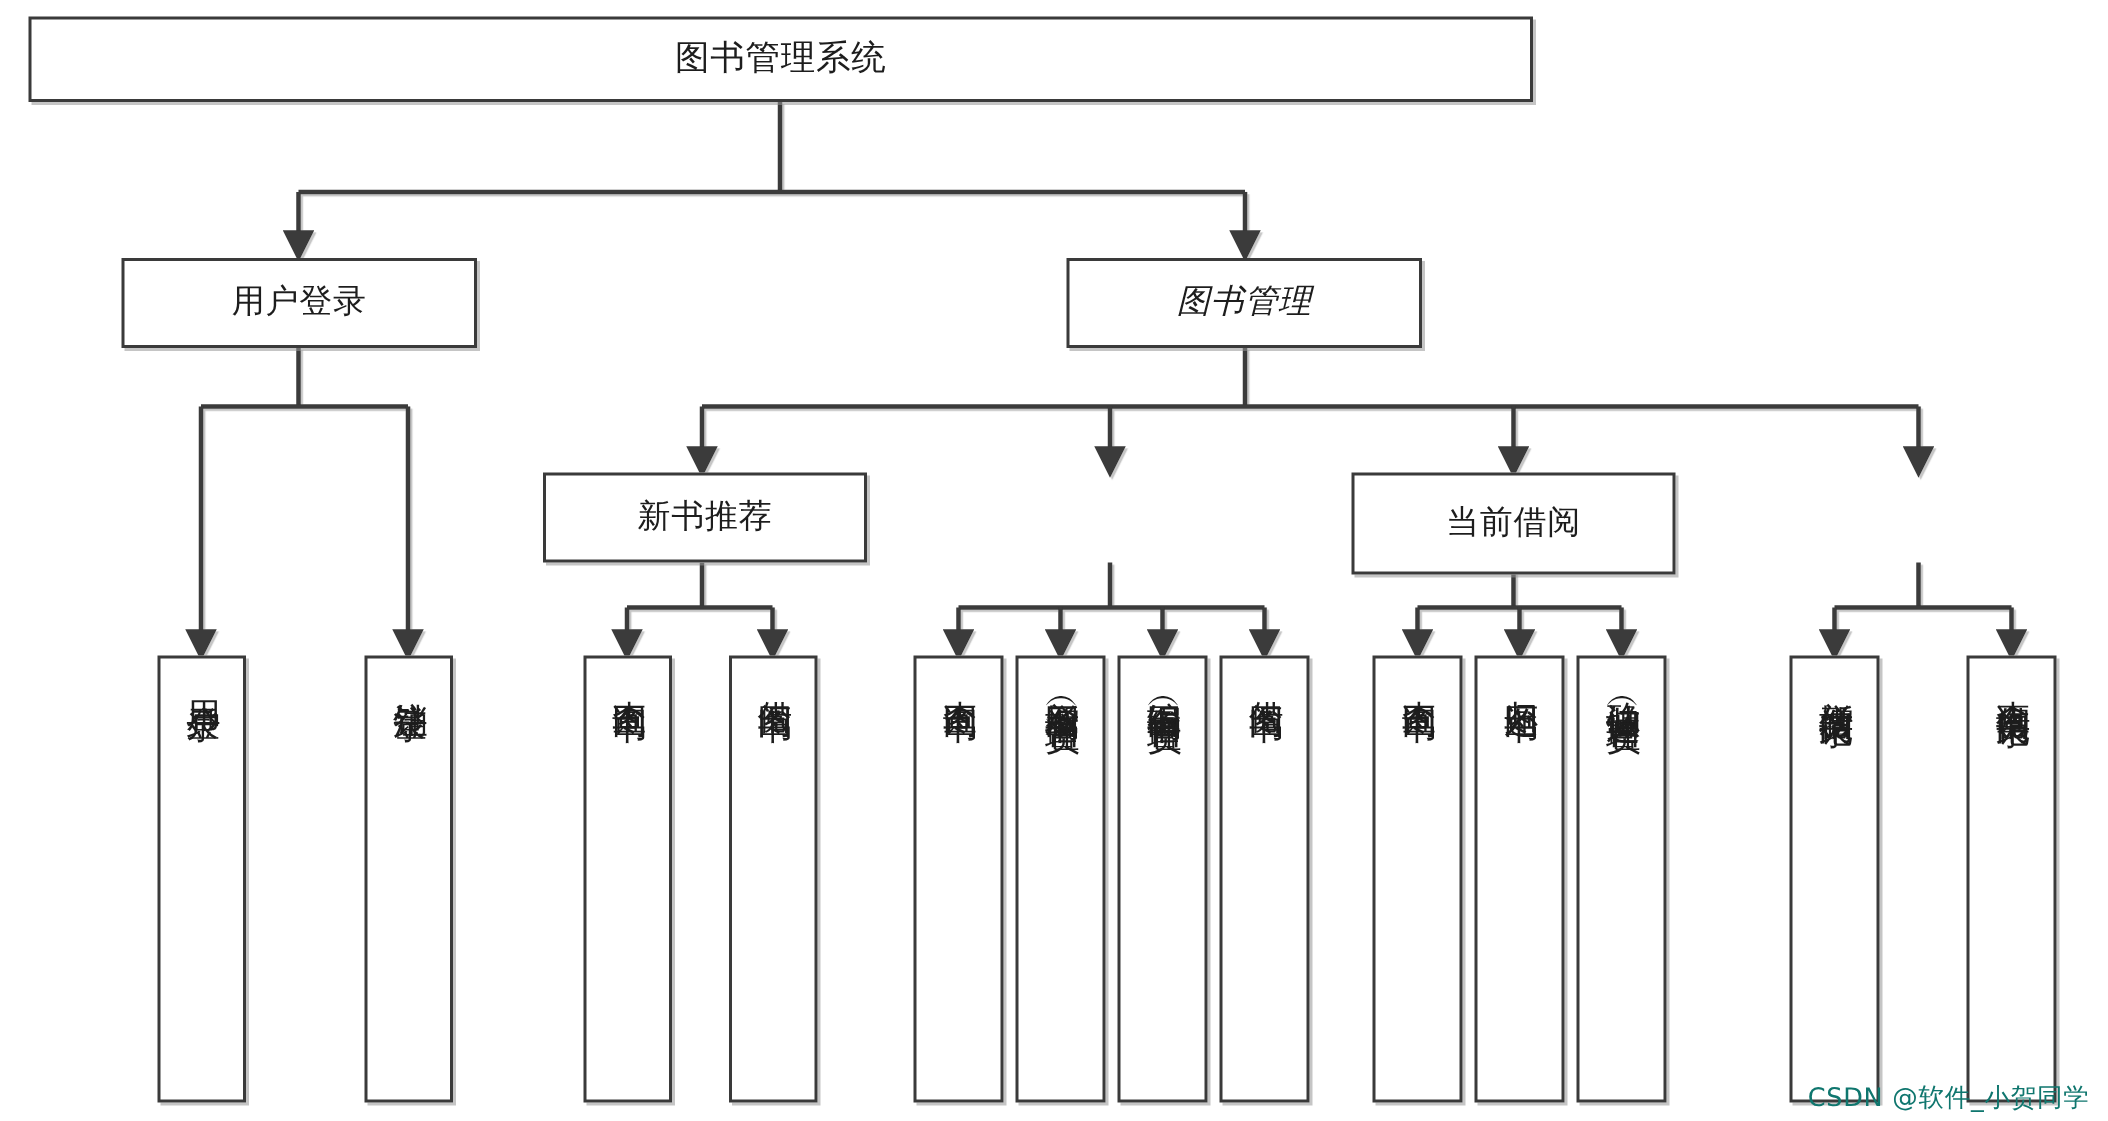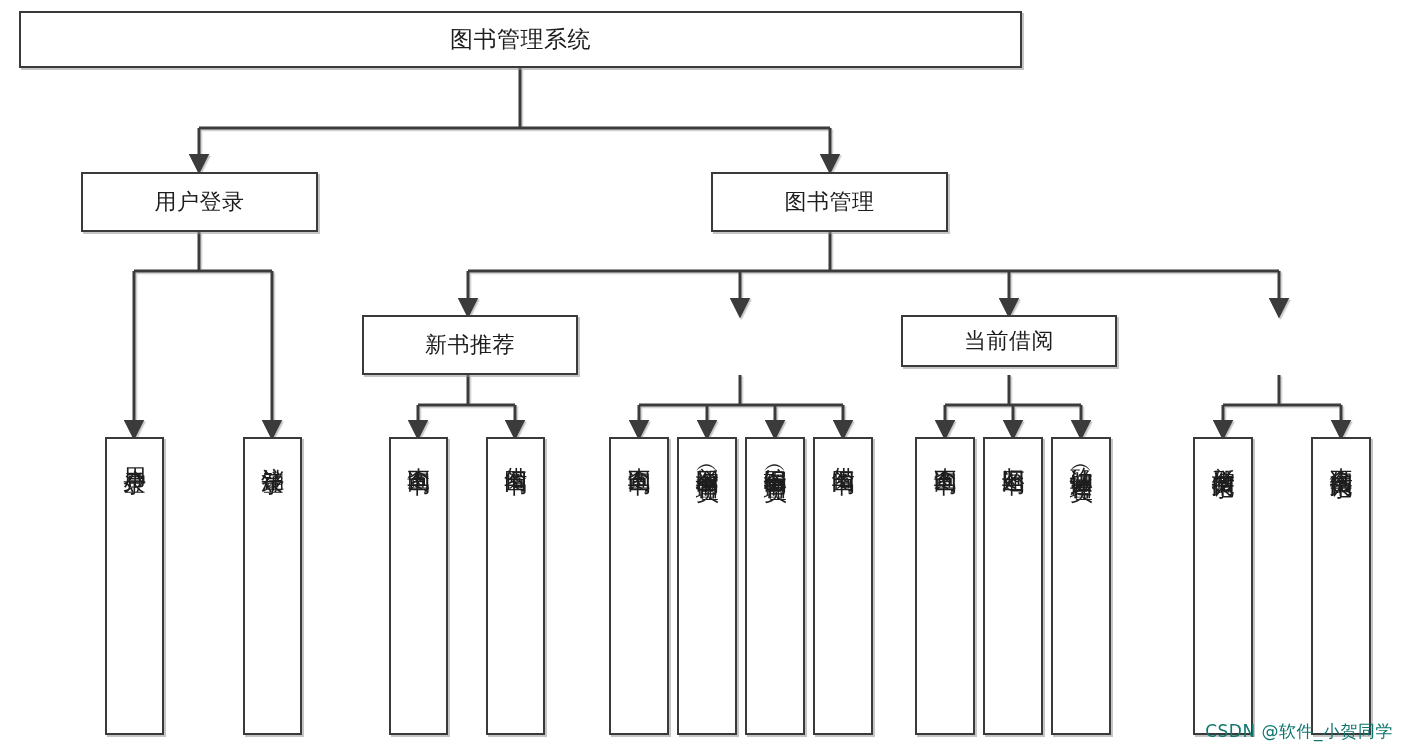--- a/index.html
+++ b/index.html
@@ -134,28 +134,28 @@
     </g>
   </svg>
 
   <div class="node h root" style="left:19px; top:11px; width:1003px; height:57px;">
     <span class="node-label">图书管理系统</span>
   </div>
 
   <div class="node h" style="left:81px; top:172px; width:237px; height:60px;">
     <span class="node-label">用户登录</span>
   </div>
-  <div class="node h" style="left:711px; top:172px; width:237px; height:60px;">
+  <div class="node h" style="left:711px; top:172px; width:237px; height:60px;font-style:italic;">
     <span class="node-label">图书管理</span>
   </div>
 
   <div class="node h" style="left:362px; top:315px; width:216px; height:60px;">
     <span class="node-label">新书推荐</span>
   </div>
-  <div class="node h" style="left:901px; top:315px; width:216px; height:52px;">
+  <div class="node h" style="left:901px; top:315px; width:216px; height:68px;">
     <span class="node-label">当前借阅</span>
   </div>
 
   <div class="node v" style="left:105px; top:437px; width:59px; height:298px;">
     <span class="node-label">用户登录</span>
   </div>
   <div class="node v" style="left:243px; top:437px; width:59px; height:298px;">
     <span class="node-label">注销登录</span>
   </div>
 

